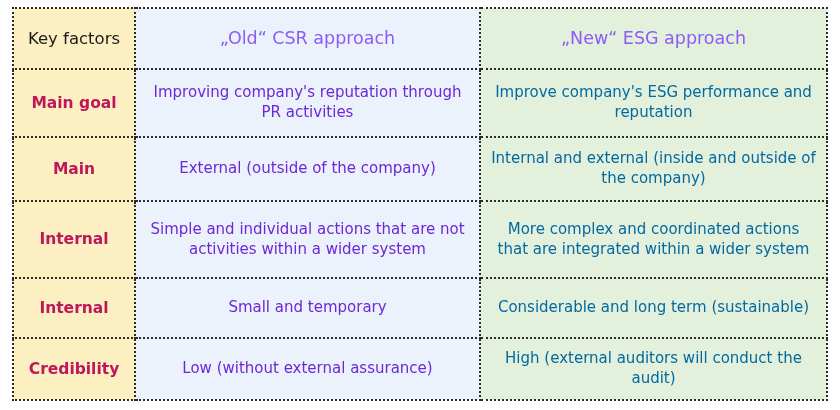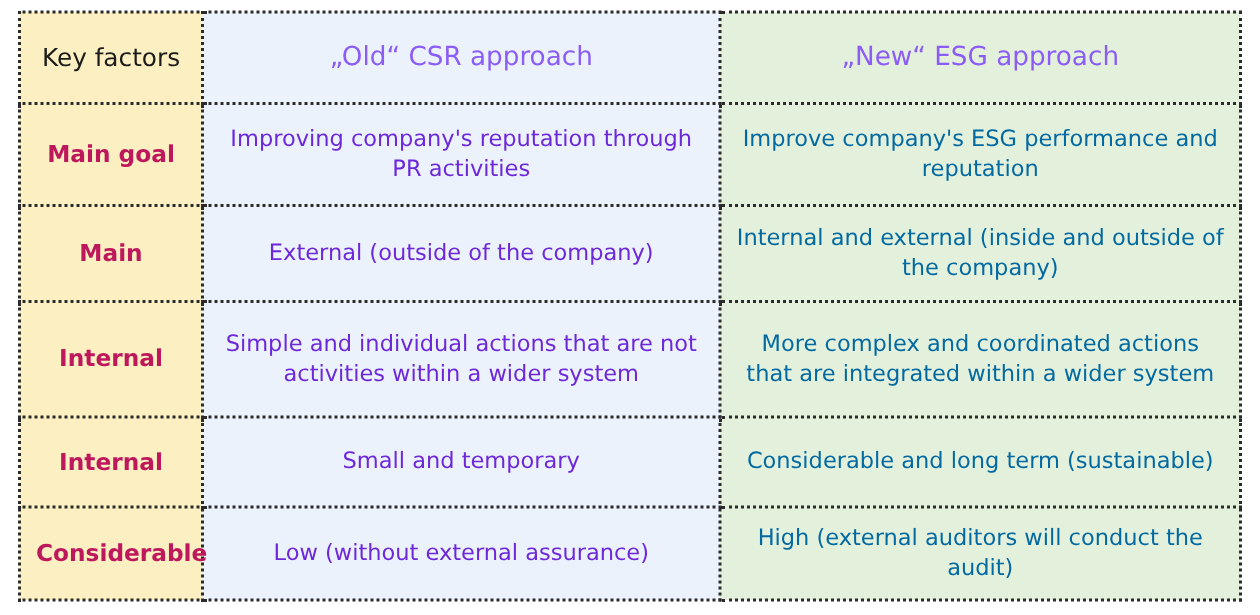--- a/index.html
+++ b/index.html
@@ -122,20 +122,20 @@
         <td class="new-cell">More complex and coordinated actions that are integrated within a wider system</td>
       </tr>
 
       <tr class="r-effects">
         <td class="key-cell">Internal</td>
         <td class="old-cell">Small and temporary</td>
         <td class="new-cell">Considerable and long term (sustainable)</td>
       </tr>
 
       <tr class="r-cred">
-        <td class="key-cell">Considerable</td>
+        <td class="key-cell">Credibility</td>
         <td class="old-cell">Low (without external assurance)</td>
         <td class="new-cell">High (external auditors will conduct the audit)</td>
       </tr>
 
     </tbody>
   </table>
 </div>
 
 </body></html>

